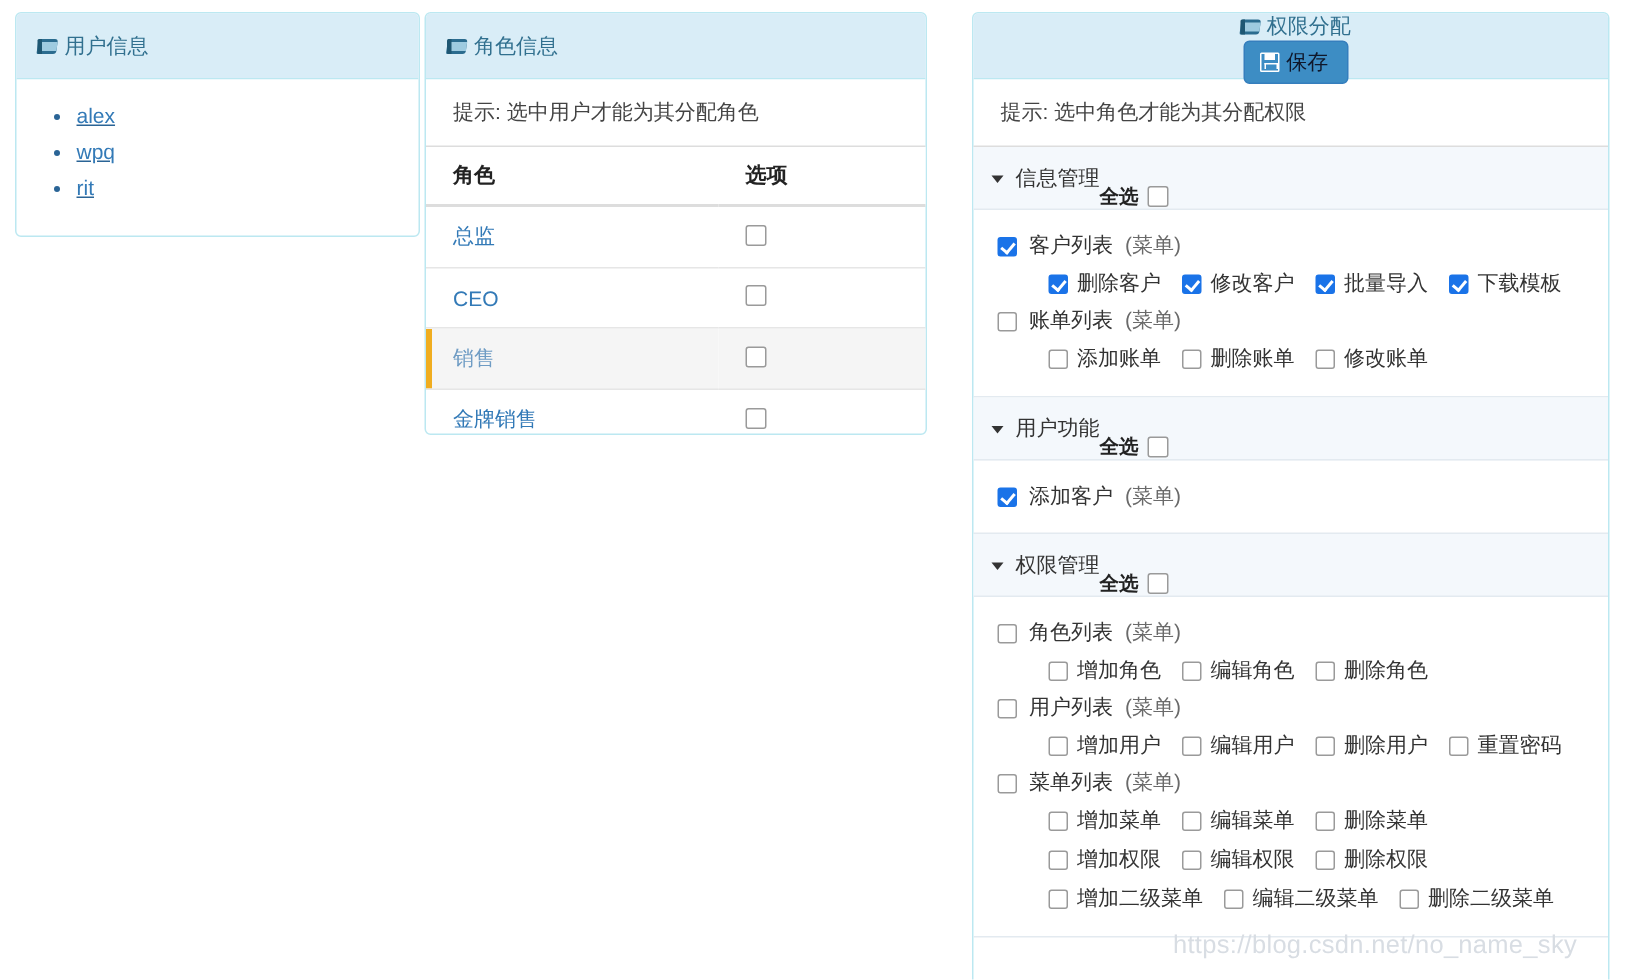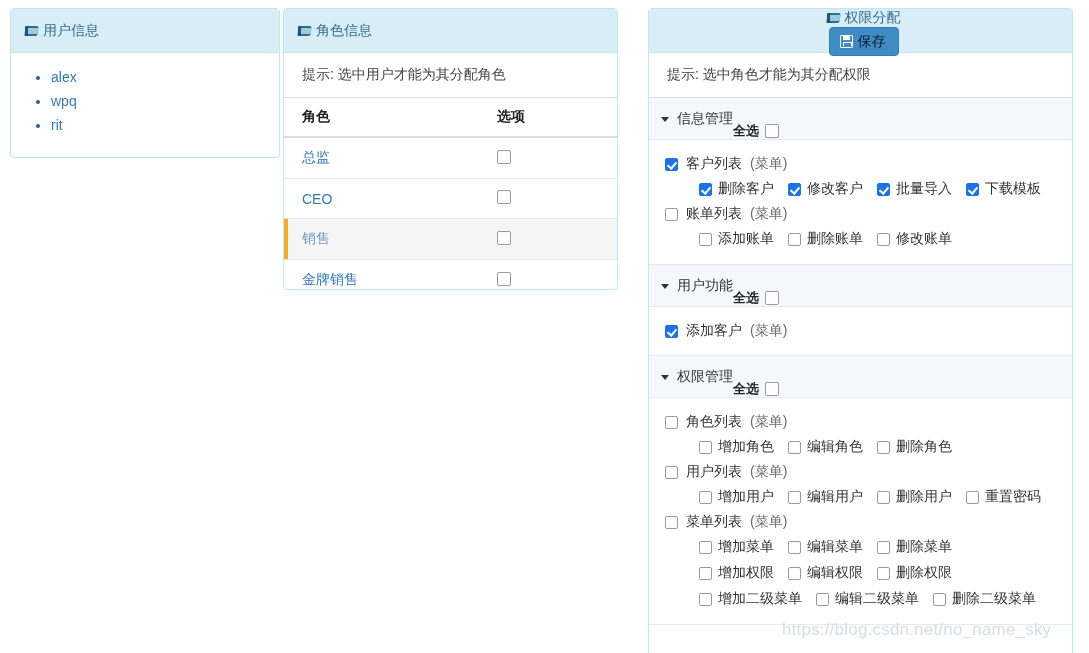--- a/index.html
+++ b/index.html
@@ -76,20 +76,21 @@
   #panel-user { left: 10px; top: 8px; width: 270px; height: 150px; }
   #panel-user .panel-body { padding: 10px 0 10px 0; }
   ul.user-list {
     margin: 6px 0 0 0;
     padding-left: 40px;
     list-style: disc;
   }
   ul.user-list li {
     margin: 0 0 8px 0;
     color: #2a6496;
+    text-decoration: underline;
   }
   ul.user-list li a {
     color: #337ab7;
     text-decoration: none;
     font-size: 14px;
   }
 
   
   #panel-role { left: 283px; top: 8px; width: 335px; height: 282px; }
   .tip-row {

